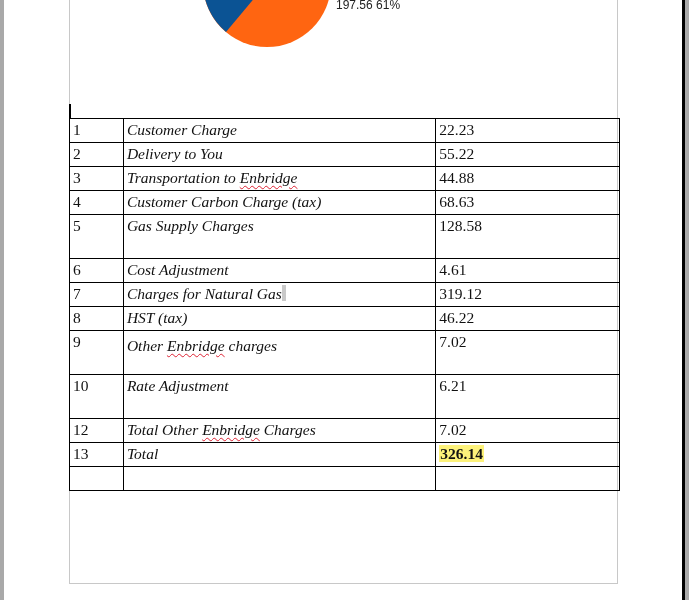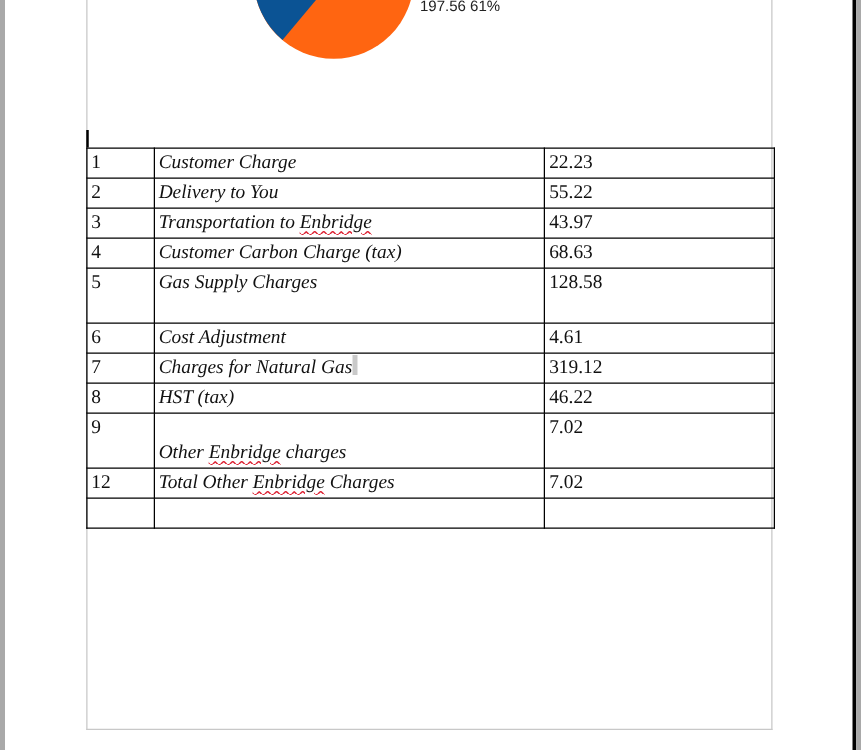--- a/index.html
+++ b/index.html
@@ -29,21 +29,21 @@
     border:1.5px solid #000; padding:0 3px; vertical-align:top; line-height:22px;
   }
   td.c-num { width:47px; }
   td.c-desc { width:306px;font-style:italic; }
   td.c-val { width:177px; }
   tr.h25 td { height:23px; }
   tr.h45 td { height:43px; }
   .spell { text-decoration:underline wavy #d23; text-decoration-thickness:1px; text-underline-offset:2px; }
   .text-cursor { display:inline-block; width:4px; height:16px; background:#c9c9c9; vertical-align:-2px; }
   .total-val { font-weight:bold; background:#fdf27a; padding:0 1px; }
-  .stack-bottom { display:block; margin-top:20px; }
+  .stack-bottom { display:block; margin-top:4px; }
 </style>
 </head>
 <body>
 
 <div class="left-bar"></div>
 <div class="right-bar-dark"></div>
 <div class="right-bar-gray"></div>
 
 <div class="page-frame"></div>
 
@@ -66,21 +66,21 @@
       <td class="c-val">22.23</td>
     </tr>
     <tr class="h25">
       <td class="c-num">2</td>
       <td class="c-desc">Delivery to You</td>
       <td class="c-val">55.22</td>
     </tr>
     <tr class="h25">
       <td class="c-num">3</td>
       <td class="c-desc"><span>Transportation to </span><span class="spell">Enbridge</span></td>
-      <td class="c-val">43.97</td>
+      <td class="c-val">44.88</td>
     </tr>
     <tr class="h25">
       <td class="c-num">4</td>
       <td class="c-desc">Customer Carbon Charge (tax)</td>
       <td class="c-val">68.63</td>
     </tr>
     <tr class="h45">
       <td class="c-num">5</td>
       <td class="c-desc">Gas Supply Charges</td>
       <td class="c-val">128.58</td>
@@ -100,24 +100,34 @@
       <td class="c-desc">HST (tax)</td>
       <td class="c-val">46.22</td>
     </tr>
     <tr class="h45">
       <td class="c-num">9</td>
       <td class="c-desc">
           <span class="stack-bottom"><span>Other </span><span class="spell">Enbridge</span><span> charges</span></span>
         </td>
       <td class="c-val">7.02</td>
     </tr>
+    <tr class="h45">
+      <td class="c-num">10</td>
+      <td class="c-desc">Rate Adjustment</td>
+      <td class="c-val">6.21</td>
+    </tr>
     <tr class="h25">
       <td class="c-num">12</td>
       <td class="c-desc"><span>Total Other </span><span class="spell">Enbridge</span><span> Charges</span></td>
       <td class="c-val">7.02</td>
+    </tr>
+    <tr class="h25">
+      <td class="c-num">13</td>
+      <td class="c-desc">Total</td>
+      <td class="c-val"><span class="total-val">326.14</span></td>
     </tr>
     <tr class="h25">
       <td class="c-num"></td>
       <td class="c-desc"></td>
       <td class="c-val"></td>
     </tr>
   </tbody>
 </table>
 
 </body></html>

